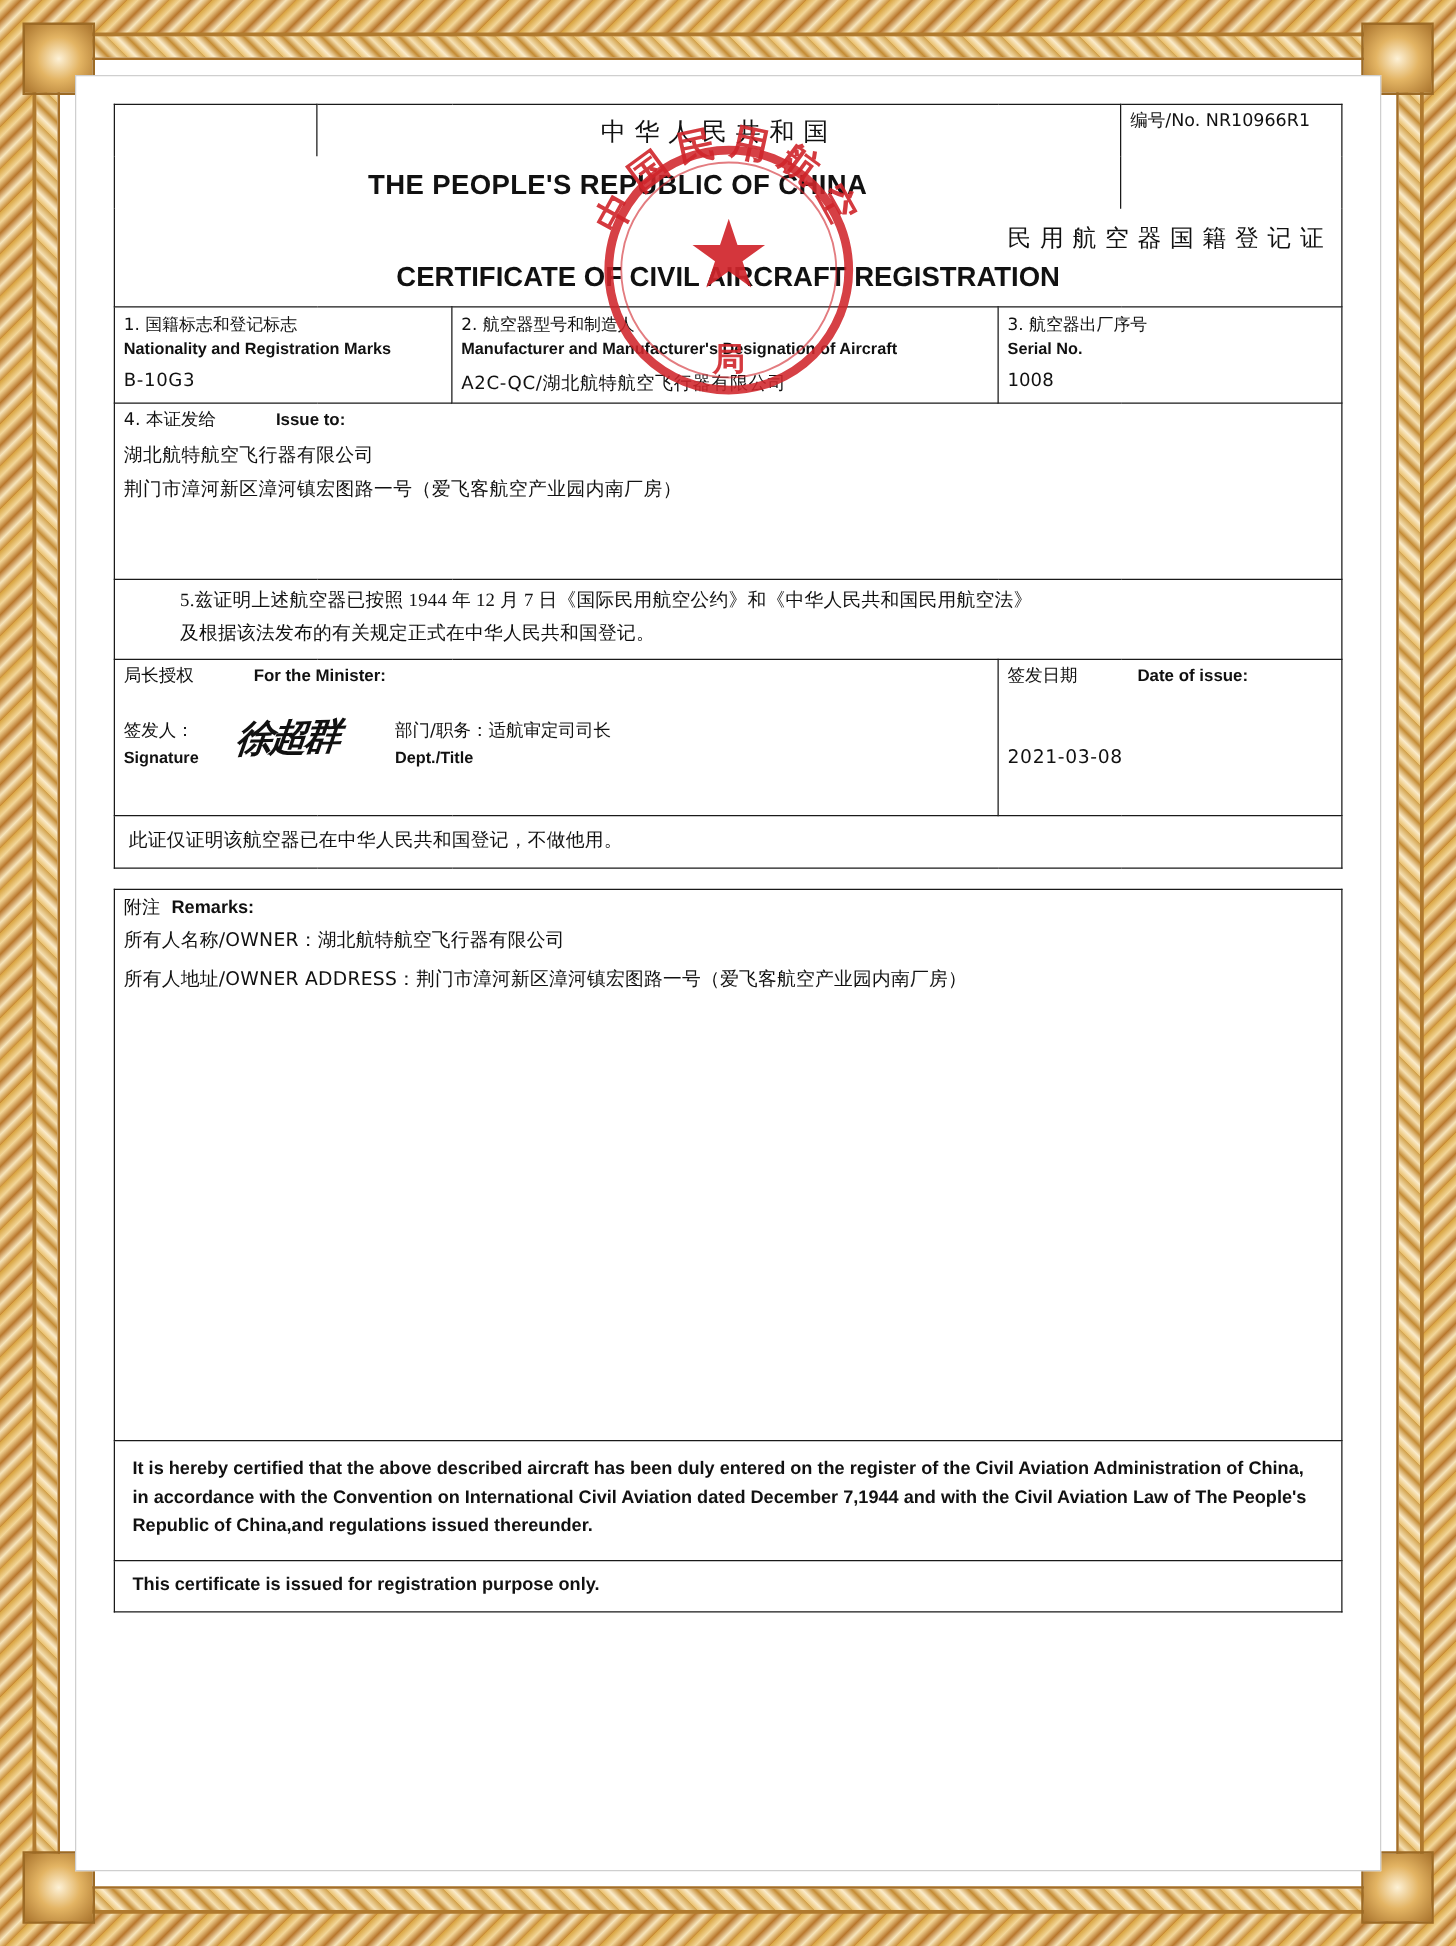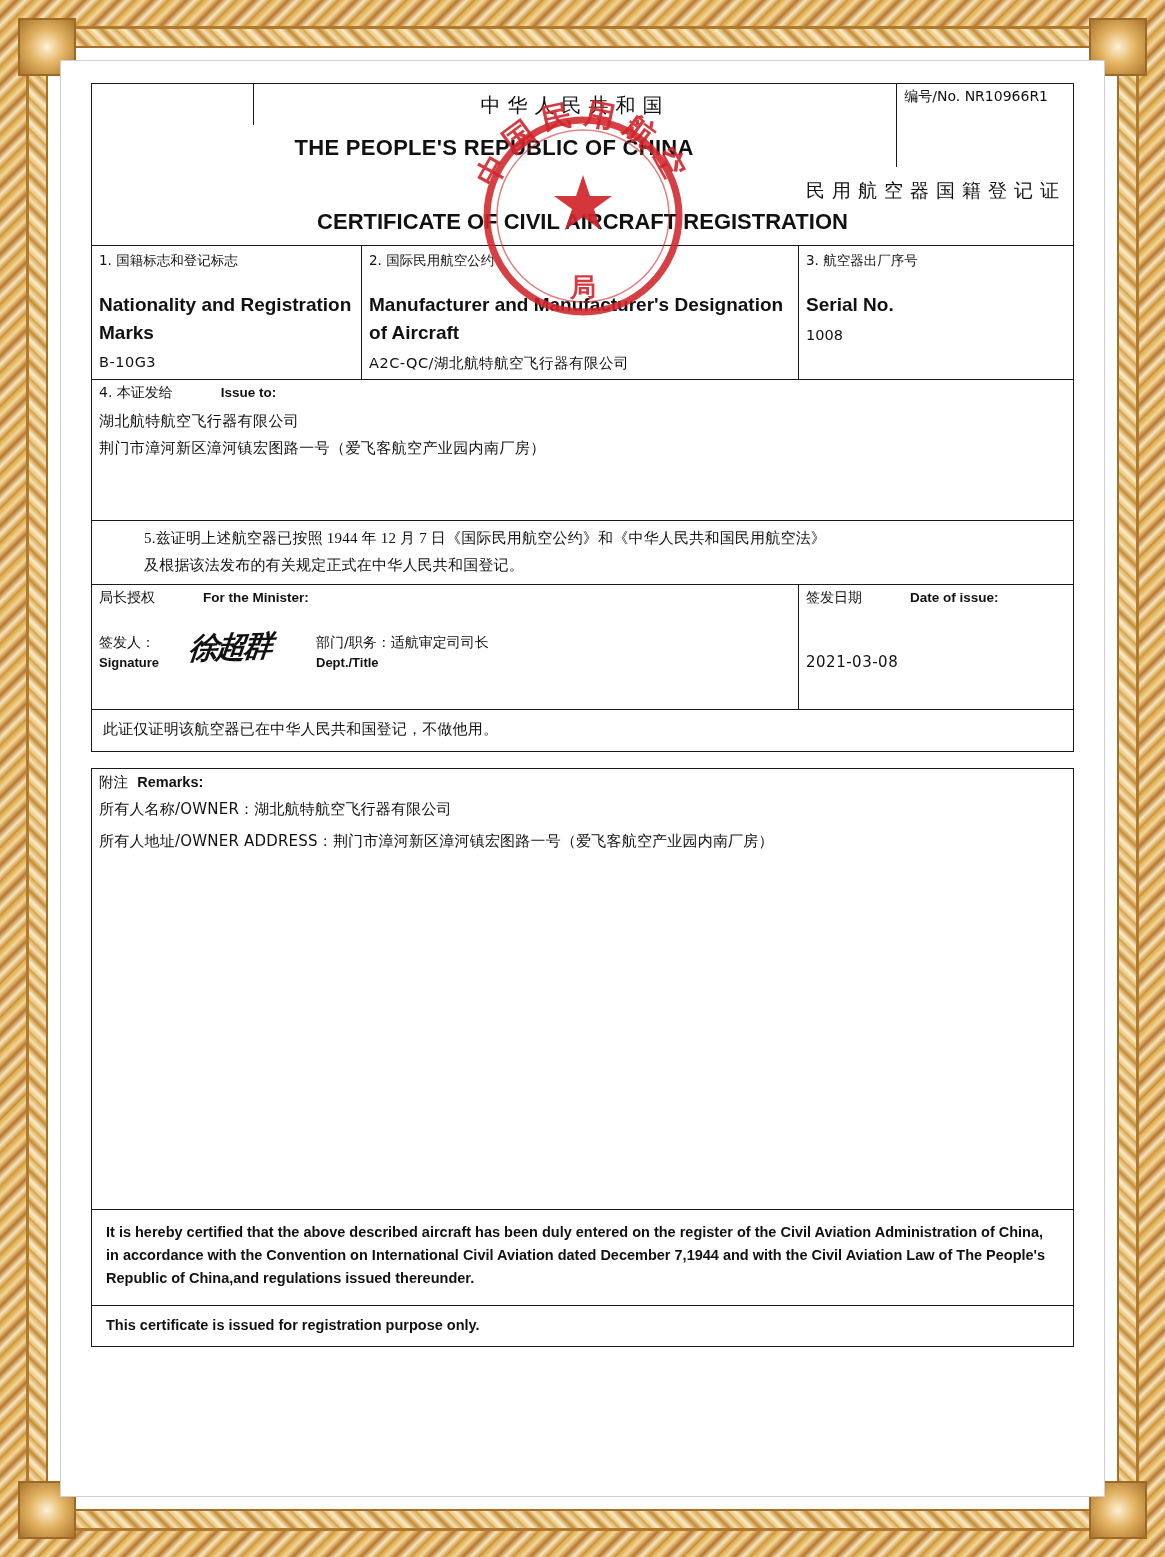--- a/index.html
+++ b/index.html
@@ -101,24 +101,23 @@
     padding-bottom: 4px;
   }
   .title-cell { position: relative; }
 
   .fld-cn {
     font-size: 13.5px;
     font-family: "DejaVu Sans", sans-serif;
     line-height: 1.5;
   }
   .fld-en {
-    font-size: 19px;
+    font-size: 13px;
     font-weight: bold;
     line-height: 1.45;
-    margin-top: 21px;
   }
   .fld-val {
     font-size: 14.5px;
     font-family: "DejaVu Sans", sans-serif;
     padding-top: 8px;
     letter-spacing: .5px;
   }
   .fld-val-mono {
     font-size: 14.5px;
     font-family: "DejaVu Sans", sans-serif;
@@ -289,21 +288,21 @@
           <div class="fld-cn">
             <span>1.</span>
             <span>国籍标志和登记标志</span>
           </div>
           <div class="fld-en">Nationality and Registration Marks</div>
           <div class="fld-val">B-10G3</div>
         </td>
         <td>
           <div class="fld-cn">
             <span>2.</span>
-            <span>国际民用航空公约</span>
+            <span>航空器型号和制造人</span>
           </div>
           <div class="fld-en">Manufacturer and Manufacturer's Designation of Aircraft</div>
           <div class="fld-val">A2C-QC/湖北航特航空飞行器有限公司</div>
         </td>
         <td colspan="2">
           <div class="fld-cn">
             <span>3.</span>
             <span>航空器出厂序号</span>
           </div>
           <div class="fld-en">Serial No.</div>

